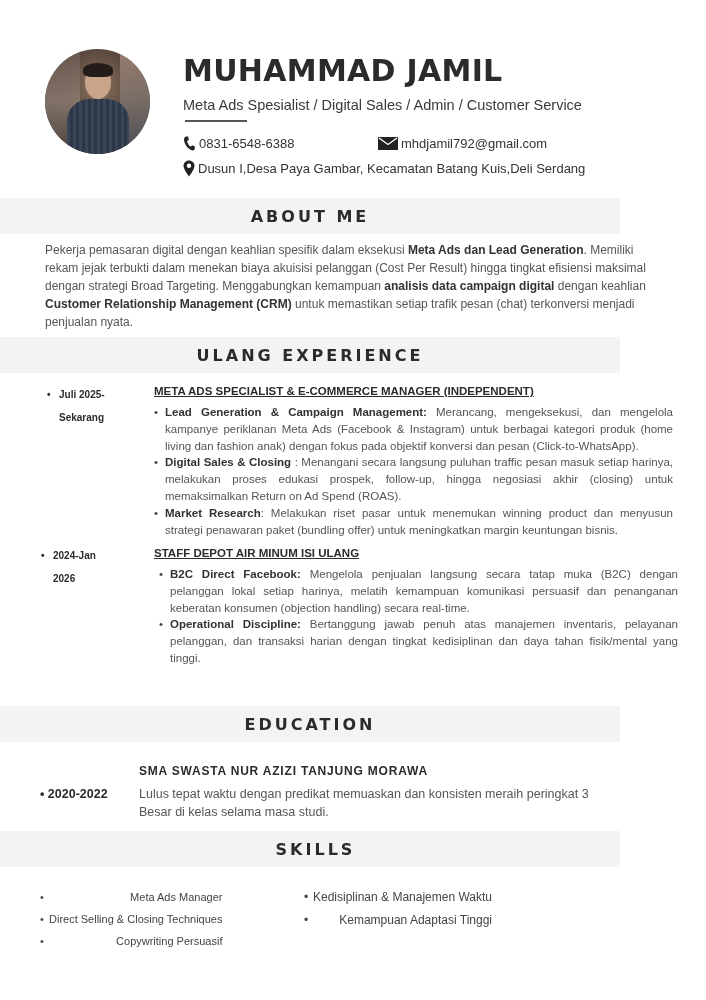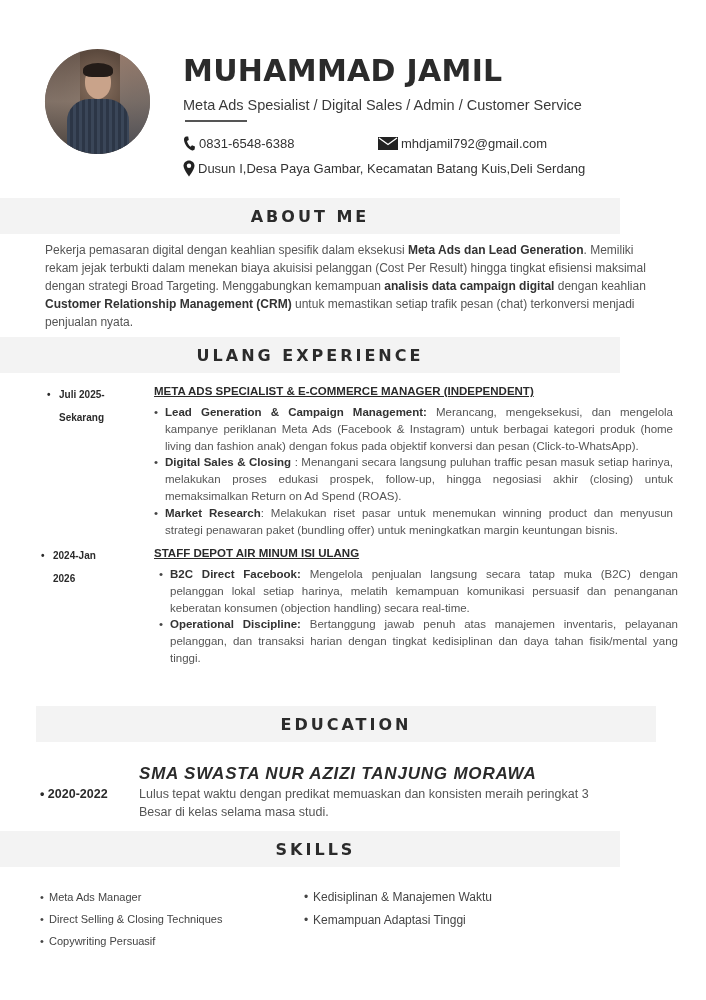--- a/index.html
+++ b/index.html
@@ -41,26 +41,26 @@
   .date .dot { display:inline-block; width: 12px; }
   .date .l2 { padding-left: 12px; display:block; }
   .job-title { font-size: 11.5px; font-weight: 700; color: #2b2b2b; text-decoration: underline; }
   .bullets { list-style: none; font-size: 11.5px; line-height: 16.8px; color: #555; text-align: justify; }
   .bullets li { position: relative; padding-left: 11px; }
   .bullets li::before { content: "•"; position: absolute; left: 0; top: 0; color: #444; }
   .bullets b { color: #333; }
 
   
   .edu-date { left: 40px; top: 787px; font-size: 12.5px; font-weight: 700; color: #2b2b2b; }
-  .edu-school { left: 139px; top: 764px; font-size: 17px; font-weight: 700; color: #2b2b2b; letter-spacing: 0.8px; font-style: italic; }
+  .edu-school { left: 139px; top: 764px; font-size: 12px; font-weight: 700; color: #2b2b2b; letter-spacing: 0.8px; }
   .edu-desc { left: 139px; top: 785px; width: 480px; font-size: 12.5px; line-height: 18px; color: #555; }
 
   
   .skills { list-style: none; font-size: 11px; color: #444; }
-  .skills li { position: relative; padding-left: 9px; height: 22px; }
+  .skills li { position: relative; padding-left: 9px; height: 22px; text-align: right; }
   .skills li::before { content: "•"; position: absolute; left: 0; color: #444; }
   .skills.right { font-size: 12px; }
   .skills.right li { height: 23px; }
 </style>
 </head>
 <body>
 
 <div class="abs photo">
   <div class="bg-l"></div>
     <div class="bg-r"></div>
@@ -125,21 +125,21 @@
 <div class="abs date" style="left:41px; top:544px;">
   <span class="dot">•</span><span>2024-Jan</span>
   <span class="l2">2026</span>
 </div>
 <div class="abs job-title" style="left:154px; top:547px;">STAFF DEPOT AIR MINUM ISI ULANG</div>
 <ul class="abs bullets" style="left:159px; top:566px; width:519px;">
   <li><b>B2C Direct Facebook:</b><span> Mengelola penjualan langsung secara tatap muka (B2C) dengan pelanggan lokal setiap harinya, melatih kemampuan komunikasi persuasif dan penanganan keberatan konsumen (objection handling) secara real-time.</span></li>
   <li><b>Operational Discipline:</b><span> Bertanggung jawab penuh atas manajemen inventaris, pelayanan pelanggan, dan transaksi harian dengan tingkat kedisiplinan dan daya tahan fisik/mental yang tinggi.</span></li>
 </ul>
 
-<div class="abs bar" style="top:706px;margin-left:36px;">
+<div class="abs bar" style="top:706px;">
   <span class="bar-title">EDUCATION</span>
 </div>
 <div class="abs edu-date">• <span>2020-2022</span></div>
 <div class="abs edu-school">SMA SWASTA NUR AZIZI TANJUNG MORAWA</div>
 <div class="abs edu-desc">Lulus tepat waktu dengan predikat memuaskan dan konsisten meraih peringkat 3 Besar di kelas selama masa studi.</div>
 
 <div class="abs bar" style="top:831px;padding-left:11px;">
   <span class="bar-title">SKILLS</span>
 </div>
 <ul class="abs skills" style="left:40px; top:891px;">

